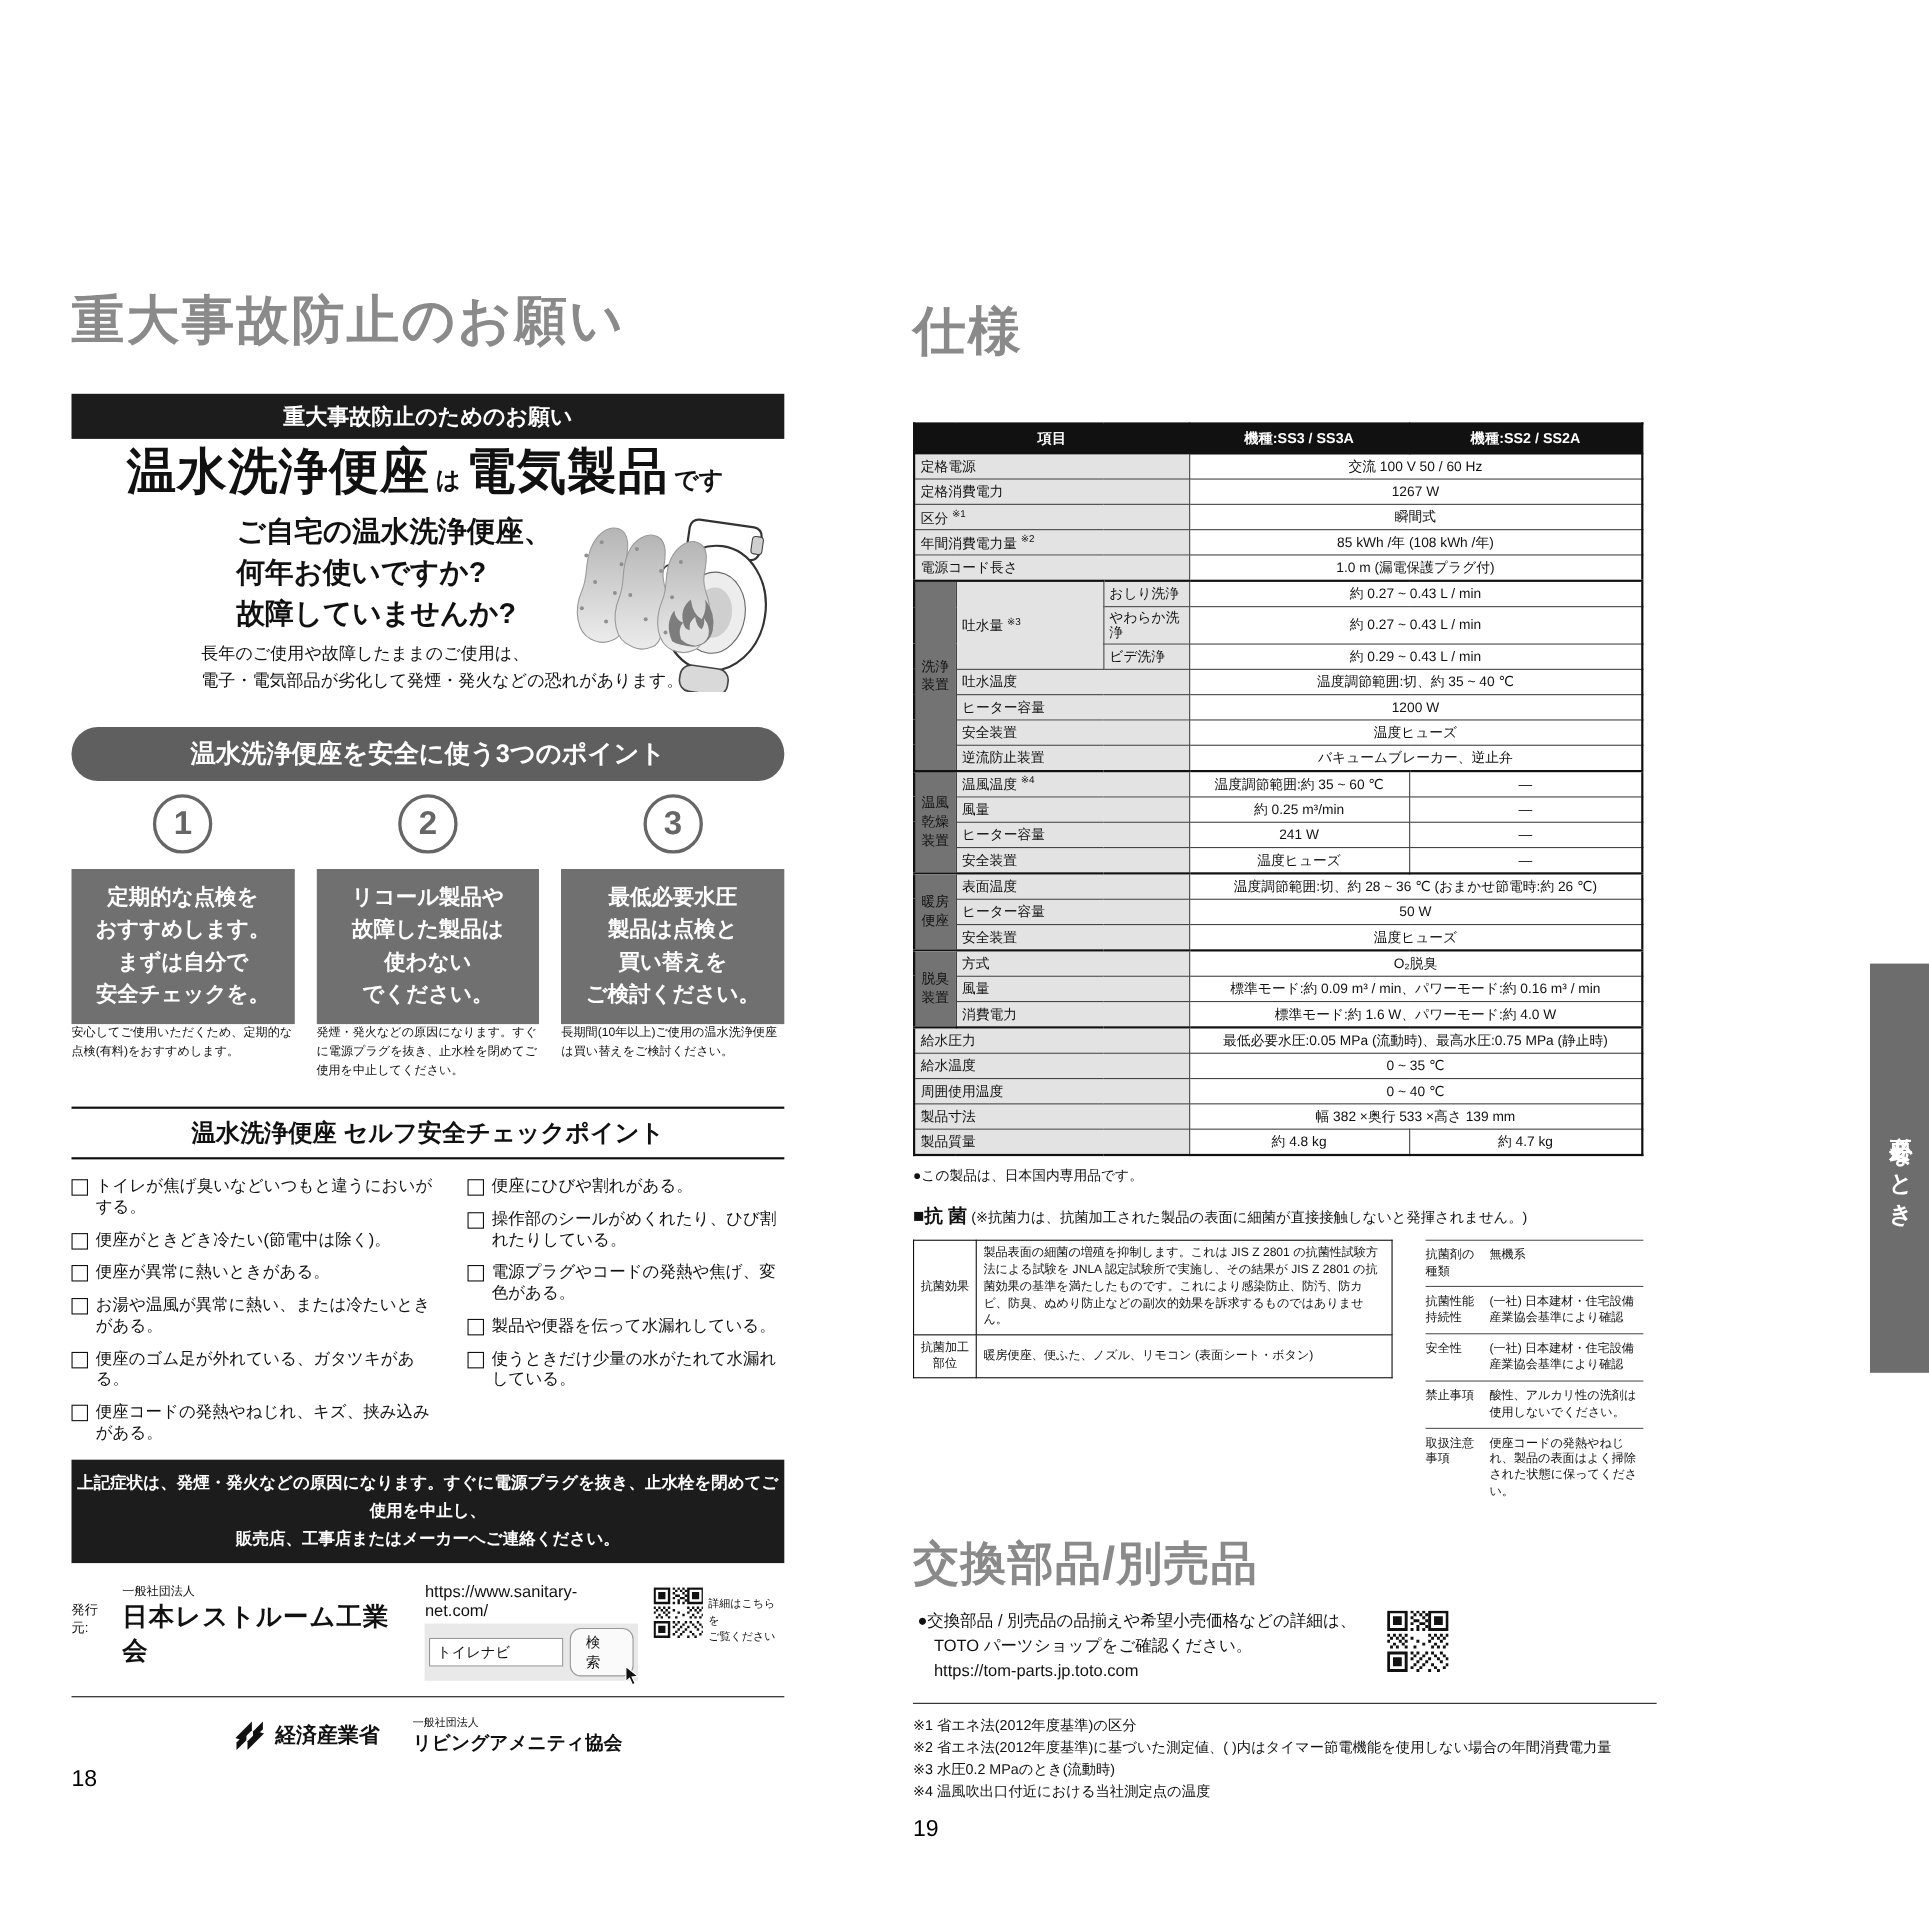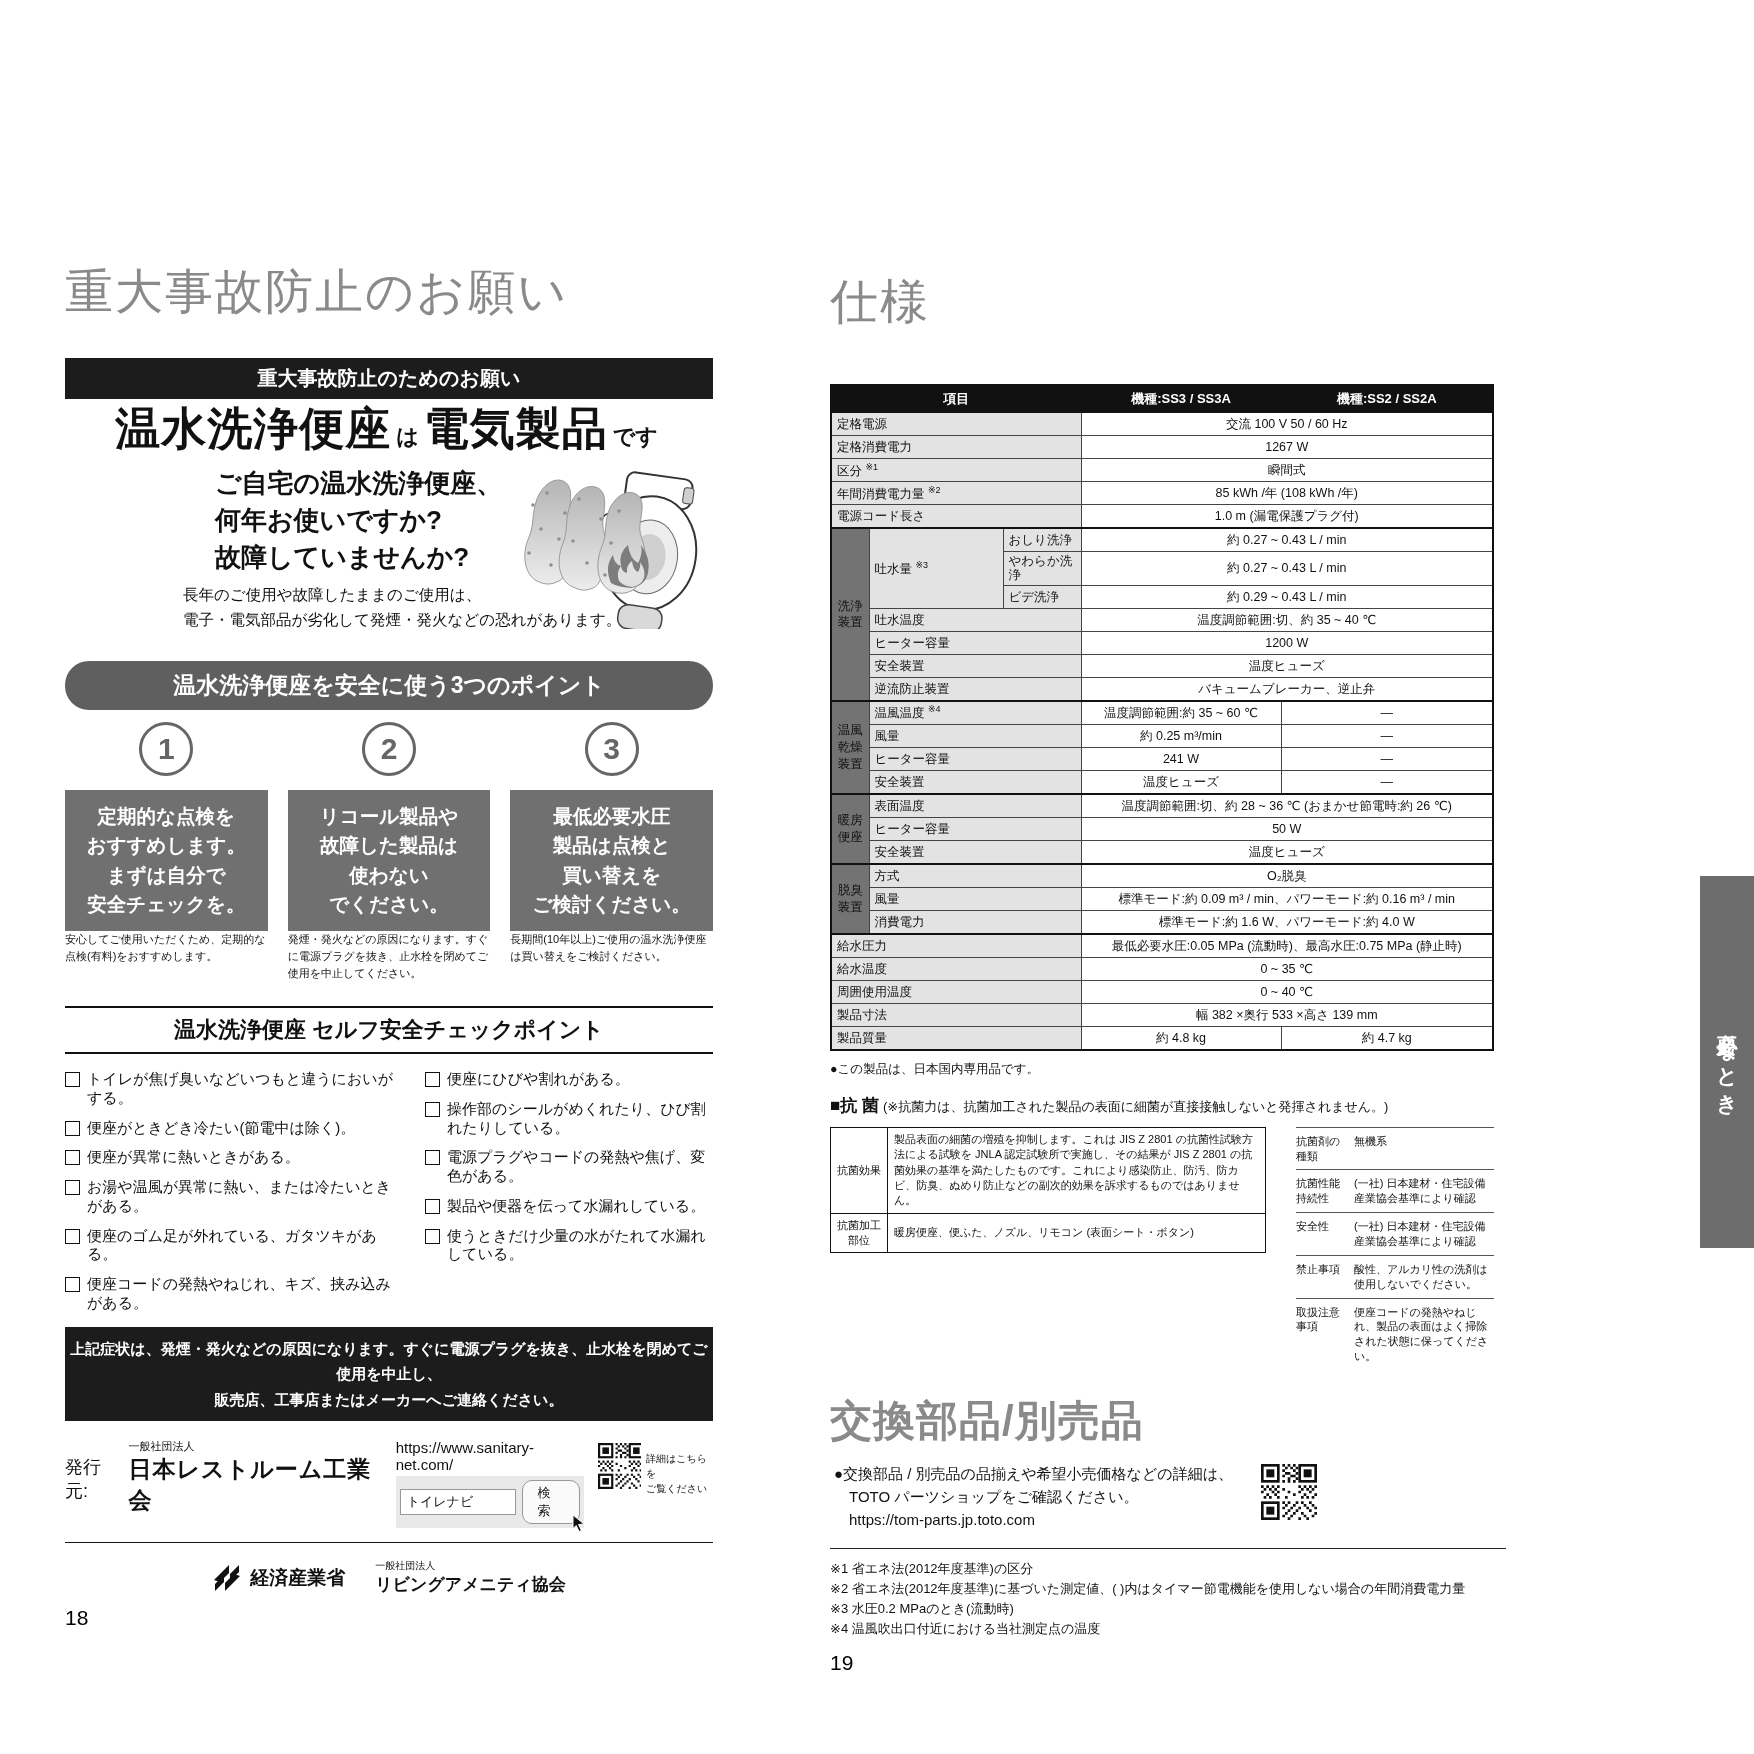--- a/index.html
+++ b/index.html
@@ -1,19 +1,19 @@
 <!DOCTYPE html>
 <html><head>
 <meta charset="utf-8">
 <style>
   html,body{margin:0;padding:0;background:#fff;}
   .canvas{position:relative;width:1754px;height:1754px;background:#fff;overflow:hidden;
           font-family:"Liberation Sans","DejaVu Sans",sans-serif;color:#111;}
   
-  .doc-title{font-size:48px;font-weight:400;color:#8a8a8a;letter-spacing:2px;line-height:1;margin:0;}
+  .doc-title{font-size:48px;font-weight:700;color:#8a8a8a;letter-spacing:2px;line-height:1;margin:0;}
   .pagenum{text-align:left;font-size:21px;color:#000000;}
   sup{font-size:9px;}
   
   .page-left{position:absolute;left:65px;top:268px;width:648px;}
   .pl-title{margin-bottom:42px;}
   .banner-black{background:#1c1c1c;color:#fff;text-align:center;font-size:20px;font-weight:600;padding:7px 0;}
   .headline{text-align:center;margin:0 0 4px;white-space:nowrap;}
   .hl-big{font-size:45px;font-weight:800;letter-spacing:1px;}
   .hl-small{font-size:22px;font-weight:700;margin:0 5px;}
   .lead-wrap{position:relative;height:182px;margin-top:6px;}
@@ -34,21 +34,21 @@
   .check-title{text-align:center;font-size:22px;font-weight:700;margin:7px 0;}
   .checklist{display:flex;gap:22px;margin:16px 0 14px;}
   .chk-col{display:flex;flex-direction:column;gap:11px;}
   .chk-col.c1{width:338px;}
   .chk-col.c2{flex:1;}
   .chk{display:flex;align-items:flex-start;font-size:15px;font-weight:500;line-height:1.25;}
   .cb{flex:none;width:13px;height:13px;border:1.6px solid #111;margin:2px 7px 0 0;background:#fff;}
   .warn{background:#1c1c1c;color:#fff;text-align:center;font-size:15px;font-weight:600;line-height:1.7;
         padding:9px 4px;margin-top:8px;}
   .publisher{display:flex;align-items:flex-start;margin-top:18px;}
-  .pub-label{font-size:18px;margin-top:16px;}
+  .pub-label{font-size:12px;margin-top:16px;}
   .org{margin-left:8px;}
   .org-type{font-size:11px;}
   .org-name{font-size:23px;font-weight:800;letter-spacing:1px;}
   .search-col{margin-left:16px;}
   .url{font-size:15px;}
   .searchbar{display:flex;align-items:center;background:#e9e9e9;padding:4px;margin-top:3px;width:fit-content;}
   .sinput{background:#fff;border:1.5px solid #999;font-size:13px;padding:3px 6px;width:112px;display:inline-block;}
   .sbtn{position:relative;border:1.5px solid #999;border-radius:10px;background:#fafafa;font-size:13px;
         padding:3px 14px;margin-left:6px;display:inline-block;}
   .cursor-svg{position:absolute;right:-7px;bottom:-9px;}

